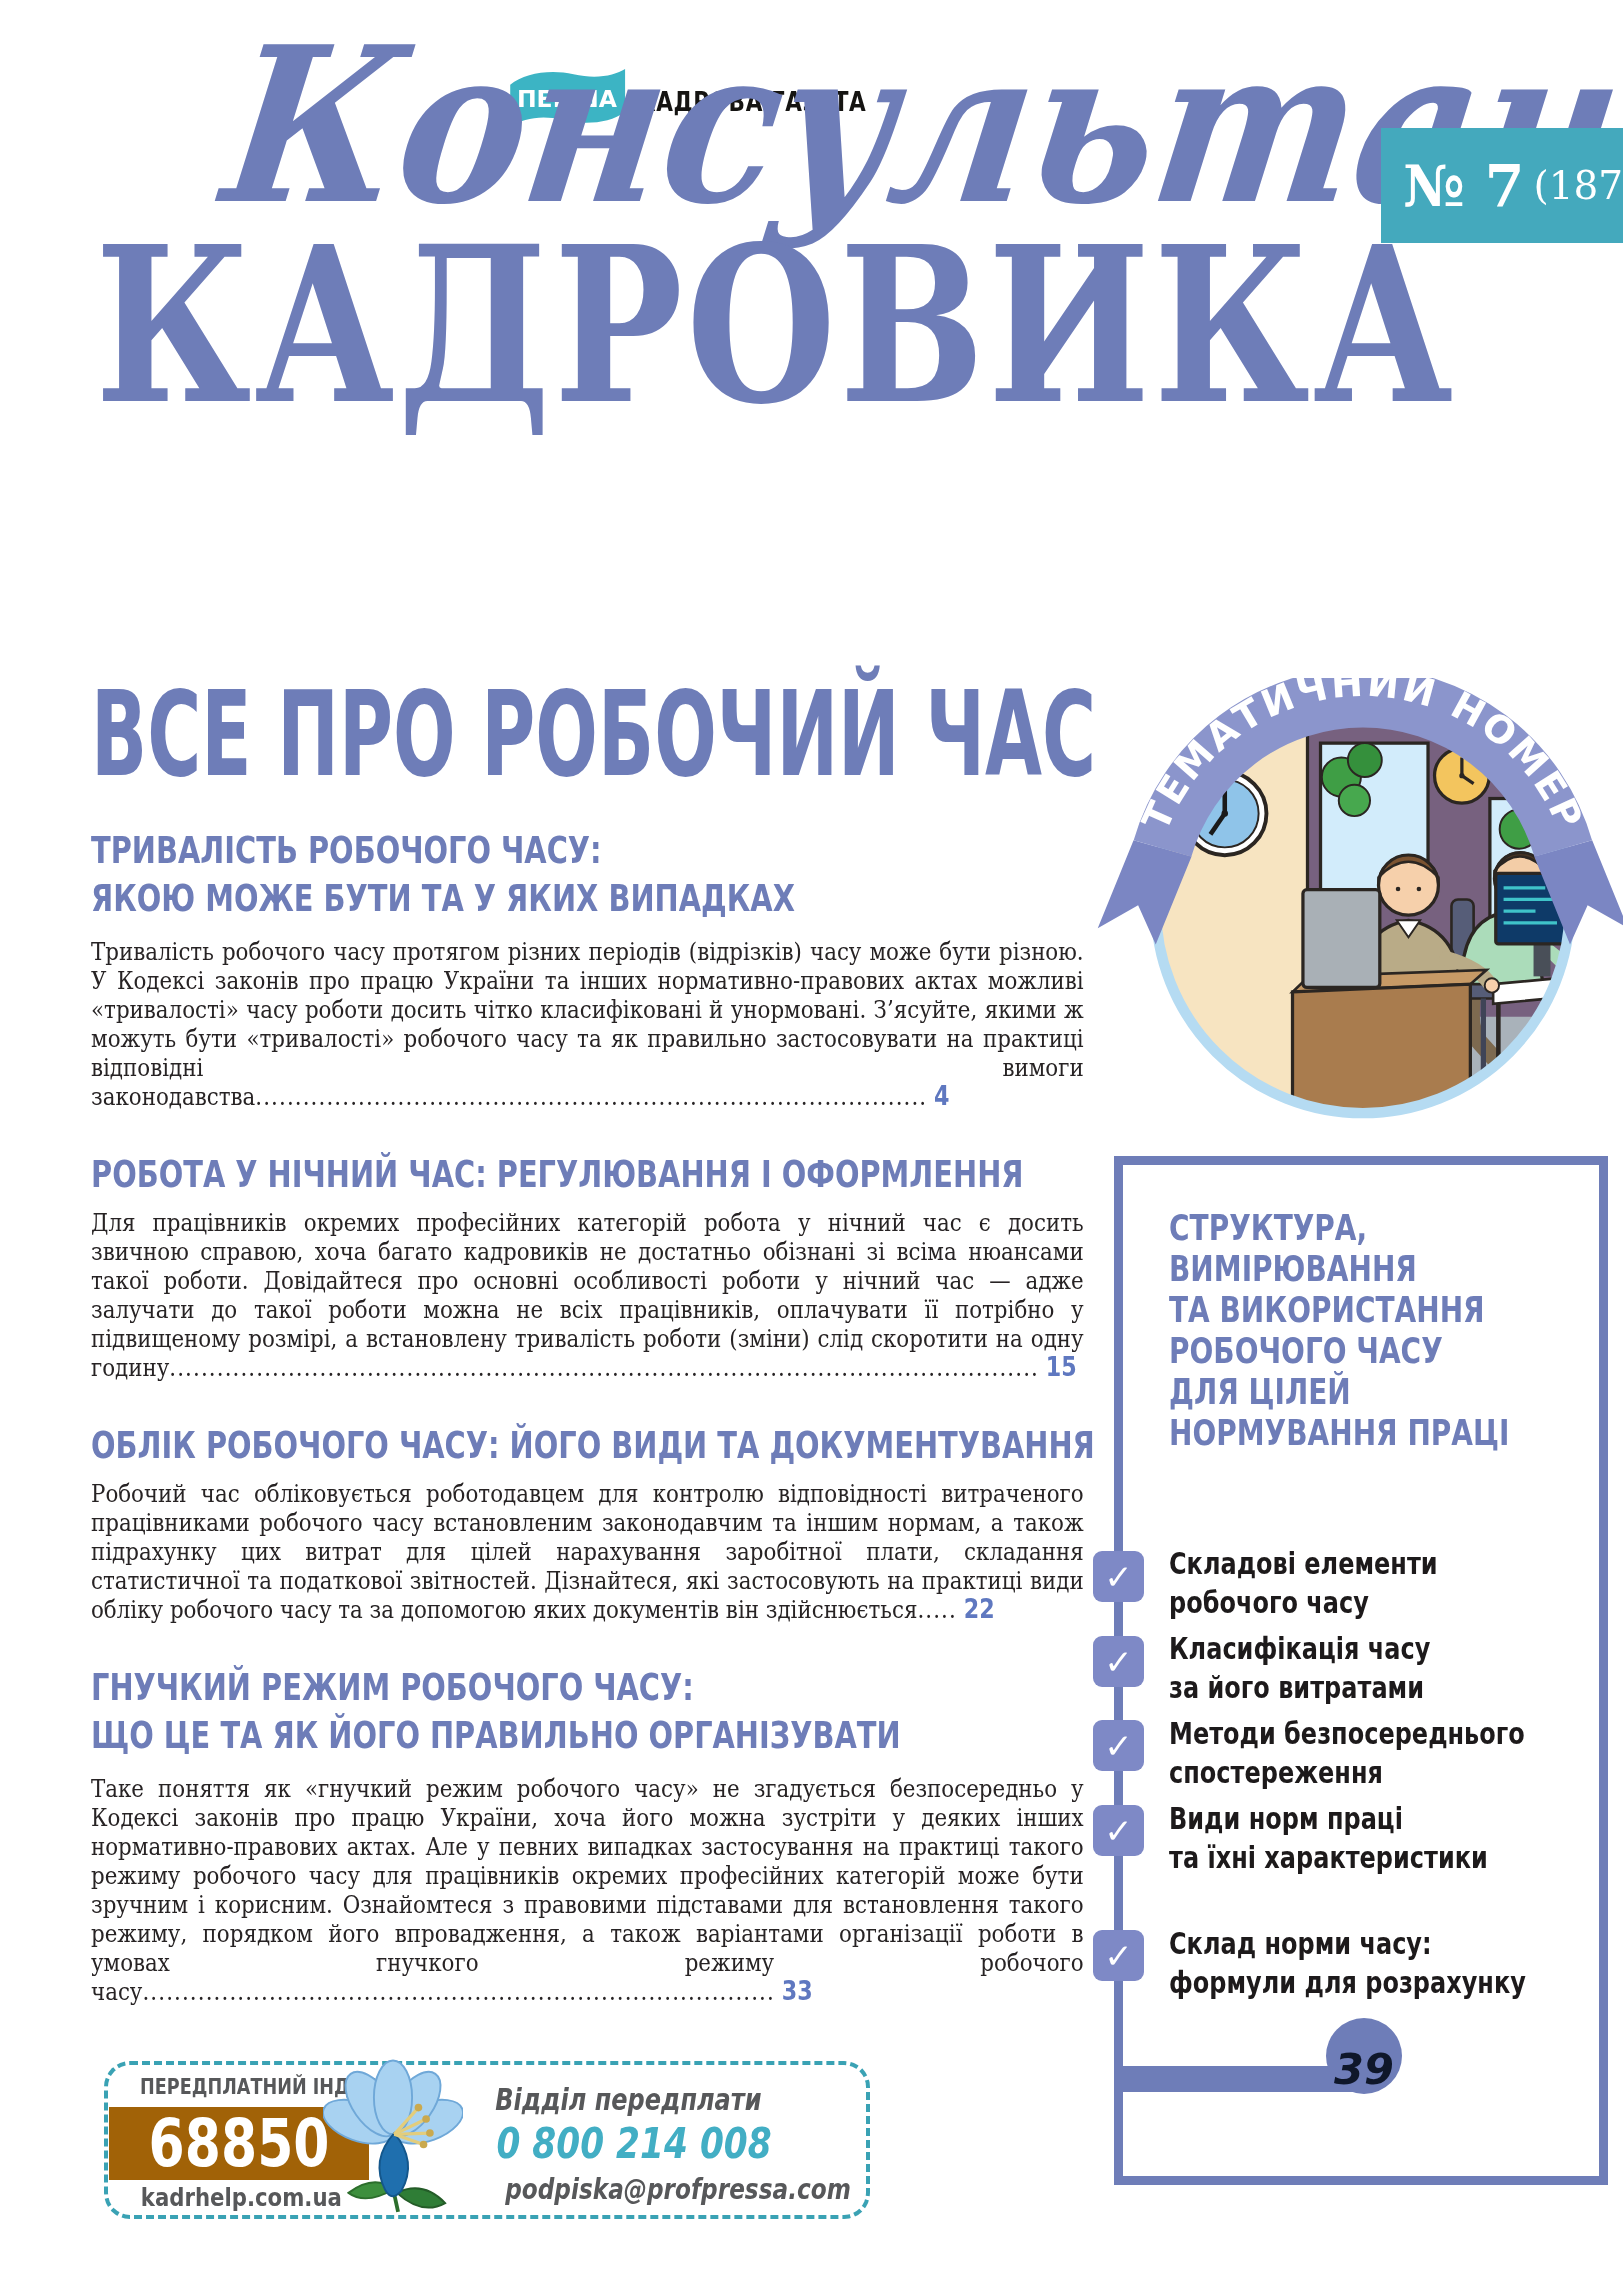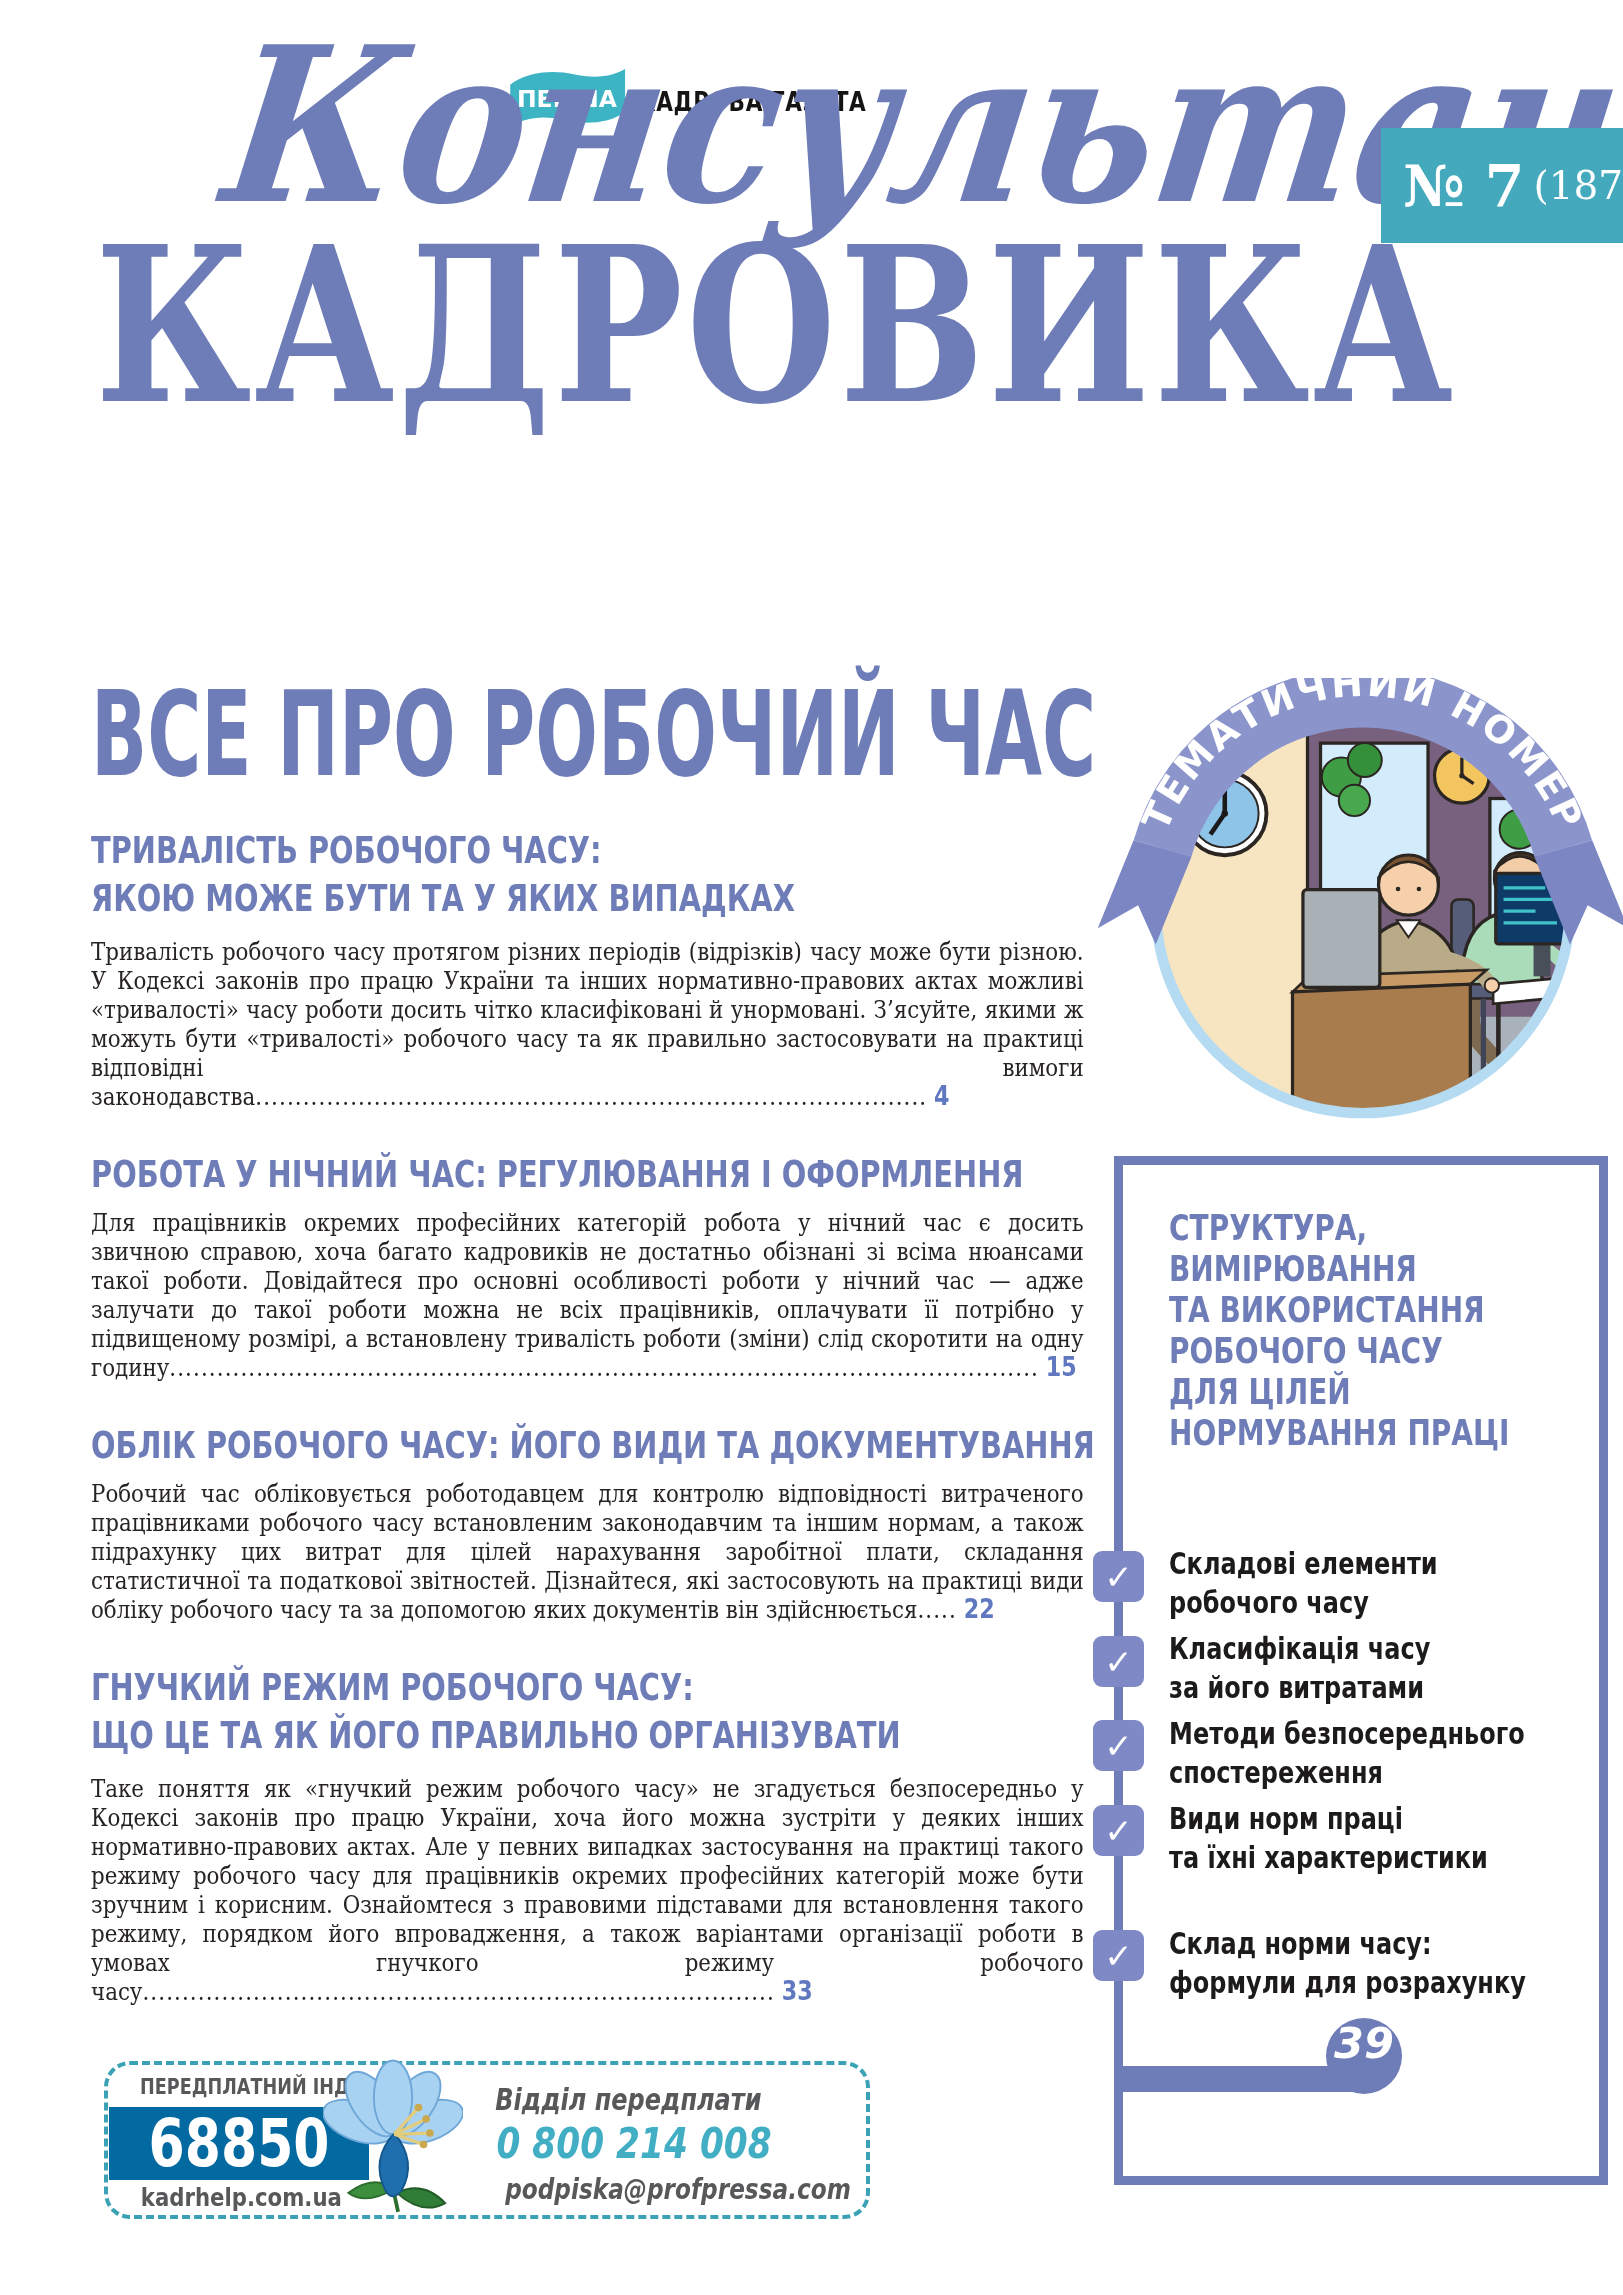--- a/index.html
+++ b/index.html
@@ -49,30 +49,30 @@
   .side-frame{position:absolute;left:1114px;top:1156px;width:494px;height:1029px;box-sizing:border-box;
               border:9px solid #6e7db8;background:#fff;}
   .side-title{position:absolute;left:1169px;top:1208px;color:#6e7db8;font-weight:bold;font-size:35px;
               line-height:41px;white-space:nowrap;transform:scaleX(.8);transform-origin:0 0;}
   .check-item-text{position:absolute;left:1169px;color:#1d1a1b;font-weight:bold;font-size:30px;
                    line-height:39px;white-space:nowrap;transform:scaleX(.8);transform-origin:0 0;}
   .check-tile{position:absolute;left:1093px;width:51px;height:51px;border-radius:9px;background:#7e89c6;
               color:#fff;font-size:34px;font-weight:bold;display:flex;align-items:center;justify-content:center;}
   .page39-bar{position:absolute;left:1114px;top:2066px;width:250px;height:26px;background:#6e7db8;}
   .page39-circle{position:absolute;left:1326px;top:2018px;width:76px;height:76px;border-radius:50%;
-                 background:#6e7db8;display:flex;align-items:flex-start;justify-content:center;
-                 color:#ffffff;font-style:italic;font-weight:bold;font-size:43px;}
+                 background:#6e7db8;display:flex;align-items:flex-end;justify-content:center;
+                 color:#0f172a;font-style:italic;font-weight:bold;font-size:43px;}
 
   
   .coupon{position:absolute;left:104px;top:2061px;width:766px;height:158px;box-sizing:border-box;
           border:4.6px dashed #3aa2b4;border-radius:26px;background:#fff;}
   .index-label{position:absolute;left:109px;top:2074px;width:261px;text-align:center;}
   .index-label span{display:inline-block;font-weight:bold;font-size:22px;color:#57585a;
                     transform:scaleX(.8);white-space:nowrap;}
-  .index-band{position:absolute;left:109px;top:2107px;width:260px;height:73px;background:#0369a1;
+  .index-band{position:absolute;left:109px;top:2107px;width:260px;height:73px;background:#a16207;
               display:flex;align-items:center;justify-content:center;}
   .index-band span{display:inline-block;color:#fff;font-weight:bold;font-size:65px;
                    transform:scaleX(.8);white-space:nowrap;}
   .site{position:absolute;left:111px;top:2183px;width:261px;text-align:center;}
   .site span{display:inline-block;font-weight:bold;font-size:25px;color:#57585a;
              transform:scaleX(.85);white-space:nowrap;}
   .contact{position:absolute;left:462px;width:398px;text-align:left;font-style:italic;}
   .contact span{display:inline-block;white-space:nowrap;transform-origin:50% 50%;}
   .dept{top:2082px;}  .dept span{font-weight:bold;font-size:30px;color:#57585a;transform:scaleX(.8);}
   .phone{top:2118px;} .phone span{font-weight:bold;font-size:43px;color:#42aec4;transform:scaleX(.8);}

